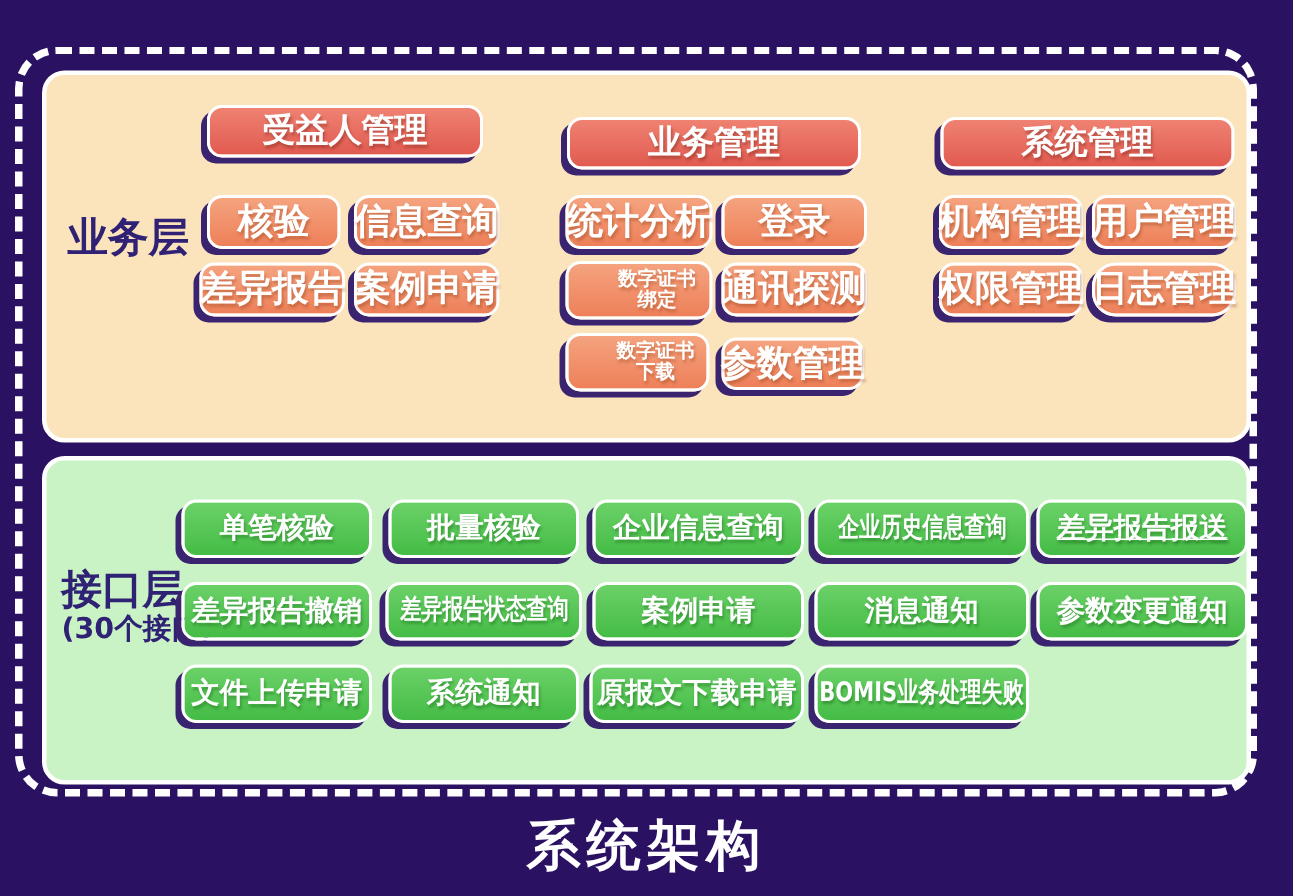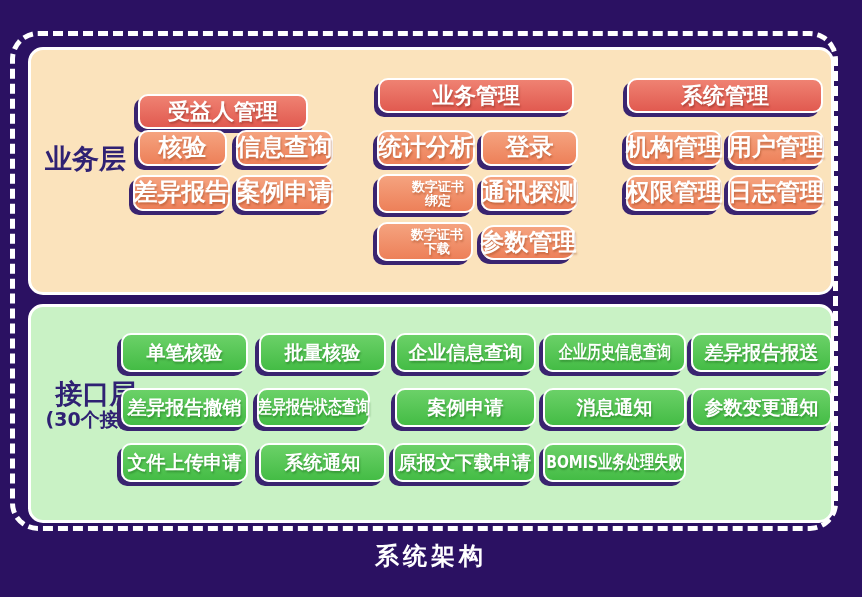--- a/index.html
+++ b/index.html
@@ -15,21 +15,21 @@
     border:5px dashed #FFFFFF; border-radius:28px;
   }
   .panel {
     position:absolute; left:28px; width:806px;
     border:3px solid #FFFFFF; border-radius:15px;
   }
   .panel-business { top:47px; height:248px; background:#FBE3BC; }
   .panel-interface { top:304px; height:219px; background:#C9F2C5; }
   .layer-label {
     position:absolute; color:#2F2173; font-weight:bold;
-    font-size:27px; text-align:center; line-height:1.1; white-space:nowrap;
+    font-size:27px; text-align:left; line-height:1.1; white-space:nowrap;
   }
   .layer-sublabel {
     display:block; font-size:19px; font-weight:bold; color:#2F2173; white-space:nowrap;
   }
   .box {
     position:absolute; display:flex; align-items:center; justify-content:center;
     border:2px solid #FFFFFF; border-radius:10px;
     box-shadow:-4px 4px 0 #3A2470;
     color:#FFFFFF; font-weight:bold; text-align:center;
     white-space:nowrap; line-height:1.05;
@@ -43,71 +43,71 @@
     font-size:24px; text-shadow:1px 2px 2px rgba(140,60,20,0.40);
   }
   .box-green {
     background:linear-gradient(180deg,#6BD168 0%,#44BC45 100%);
     font-size:19px; text-shadow:1px 2px 2px rgba(20,90,20,0.40);
   }
   .two-line { white-space:pre-line; font-size:13px;padding-left:24px; }
   .condensed > span { display:inline-block; transform:scaleX(0.78); transform-origin:center; font-size:18px; }
   .page-title {
     position:absolute; left:0; top:540px; width:862px;
-    text-align:center; color:#FFFFFF; font-size:24px; font-weight:bold;
+    text-align:center; color:#FFFFFF; font-size:36px; font-weight:bold;
     letter-spacing:4px;
   }
 </style>
 </head>
 <body>
 
 <div class="dashed-frame"></div>
 
 <div class="panel panel-business">
   <div class="layer-label" style="left:14px; top:94px;">业务层</div>
 
-  <div class="box box-header" style="left:107px; top:44px; width:170px; height:35px;">受益人管理</div>
+  <div class="box box-header" style="left:107px; top:20px; width:184px; height:35px;">受益人管理</div>
   <div class="box box-orange" style="left:107px; top:80px; width:89px; height:36px;">核验</div>
   <div class="box box-orange" style="left:205px; top:80px; width:97px; height:36px;">信息查询</div>
   <div class="box box-orange" style="left:102px; top:125px; width:97px; height:36px;">差异报告</div>
   <div class="box box-orange" style="left:205px; top:125px; width:97px; height:36px;">案例申请</div>
 
   <div class="box box-header" style="left:347px; top:28px; width:196px; height:35px;">业务管理</div>
   <div class="box box-orange" style="left:346px; top:80px; width:98px; height:36px;">统计分析</div>
   <div class="box box-orange" style="left:450px; top:80px; width:97px; height:36px;">登录</div>
   <div class="box box-orange two-line" style="left:346px; top:124px; width:98px; height:39px;">数字证书
 绑定</div>
   <div class="box box-orange" style="left:450px; top:125px; width:97px; height:36px;">通讯探测</div>
   <div class="box box-orange two-line" style="left:346px; top:172px; width:96px; height:39px;">数字证书
 下载</div>
-  <div class="box box-orange" style="left:450px; top:175px; width:95px; height:35px;border-radius:13px;">参数管理</div>
+  <div class="box box-orange" style="left:450px; top:175px; width:95px; height:35px;">参数管理</div>
 
   <div class="box box-header" style="left:596px; top:28px; width:196px; height:35px;">系统管理</div>
   <div class="box box-orange" style="left:595px; top:80px; width:96px; height:36px;">机构管理</div>
   <div class="box box-orange" style="left:595px; top:125px; width:96px; height:36px;">权限管理</div>
   <div class="box box-orange" style="left:697px; top:80px; width:96px; height:36px;">用户管理</div>
-  <div class="box box-orange" style="left:697px; top:125px; width:96px; height:36px;">日志管理</div>
+  <div class="box box-orange" style="left:697px; top:125px; width:96px; height:36px;border-radius:16px;">日志管理</div>
 </div>
 
 <div class="panel panel-interface">
   <div class="layer-label" style="left:10px; top:72px; width:110px;">
     <span>接口层</span>
     <span class="layer-sublabel">(30个接口)</span>
   </div>
 
   <div class="box box-green" style="left:90px; top:26px; width:127px; height:39px;">单笔核验</div>
   <div class="box box-green" style="left:228px; top:26px; width:127px; height:39px;">批量核验</div>
   <div class="box box-green" style="left:364px; top:26px; width:141px; height:39px;">企业信息查询</div>
   <div class="box box-green condensed" style="left:512px; top:26px; width:143px; height:39px;">
     <span>企业历史信息查询</span>
     </div>
-  <div class="box box-green" style="left:660px; top:26px; width:141px; height:39px;">差异报告报送</div>
+  <div class="box box-green" style="left:660px; top:26px; width:141px; height:39px;text-decoration:underline;">差异报告报送</div>
 
   <div class="box box-green" style="left:90px; top:81px; width:127px; height:39px;">差异报告撤销</div>
-  <div class="box box-green condensed" style="left:226px; top:81px; width:113px; height:39px;">
+  <div class="box box-green condensed" style="left:226px; top:81px; width:131px; height:39px;">
     <span>差异报告状态查询</span>
     </div>
   <div class="box box-green" style="left:364px; top:81px; width:141px; height:39px;">案例申请</div>
   <div class="box box-green" style="left:512px; top:81px; width:143px; height:39px;">消息通知</div>
   <div class="box box-green" style="left:660px; top:81px; width:141px; height:39px;">参数变更通知</div>
 
   <div class="box box-green" style="left:90px; top:136px; width:127px; height:39px;">文件上传申请</div>
   <div class="box box-green" style="left:228px; top:136px; width:127px; height:39px;text-align:right;">系统通知</div>
   <div class="box box-green" style="left:362px; top:136px; width:143px; height:39px;">原报文下载申请</div>
   <div class="box box-green condensed" style="left:512px; top:136px; width:143px; height:39px;">

